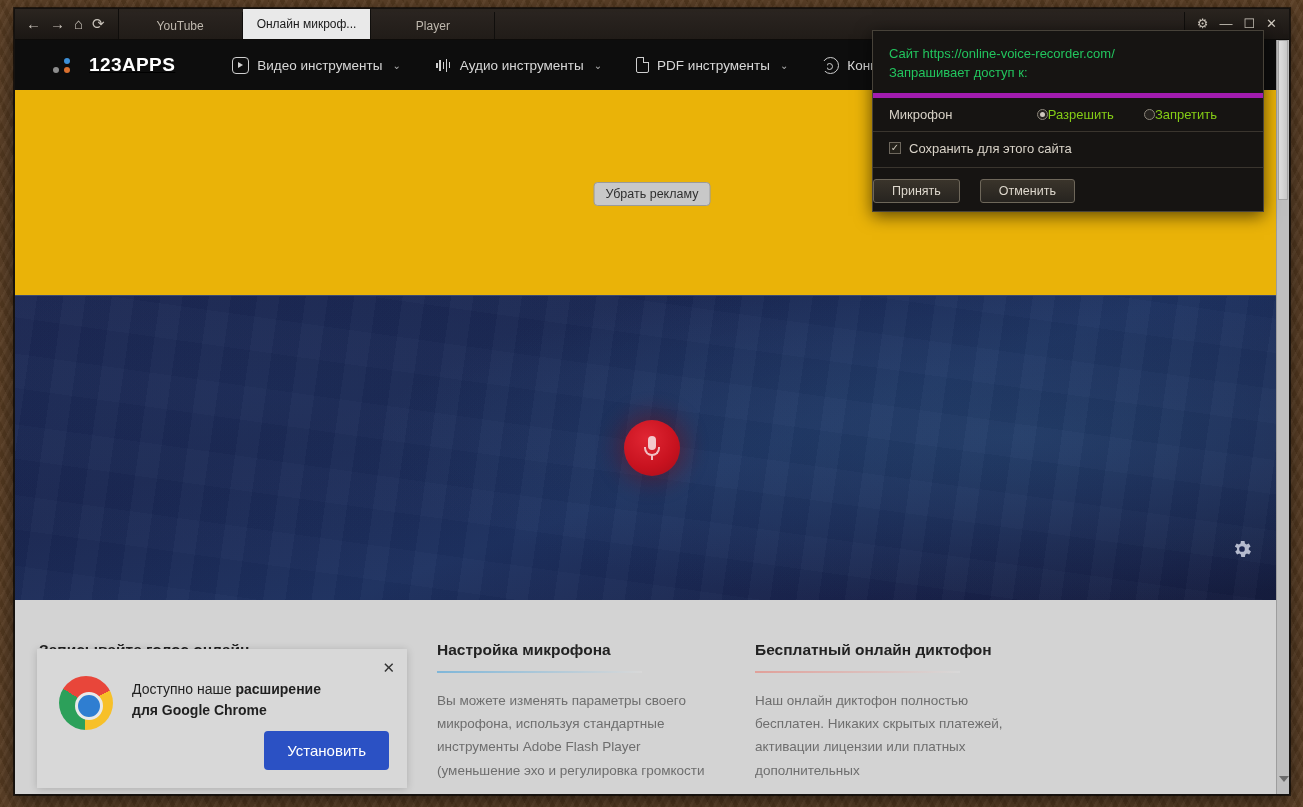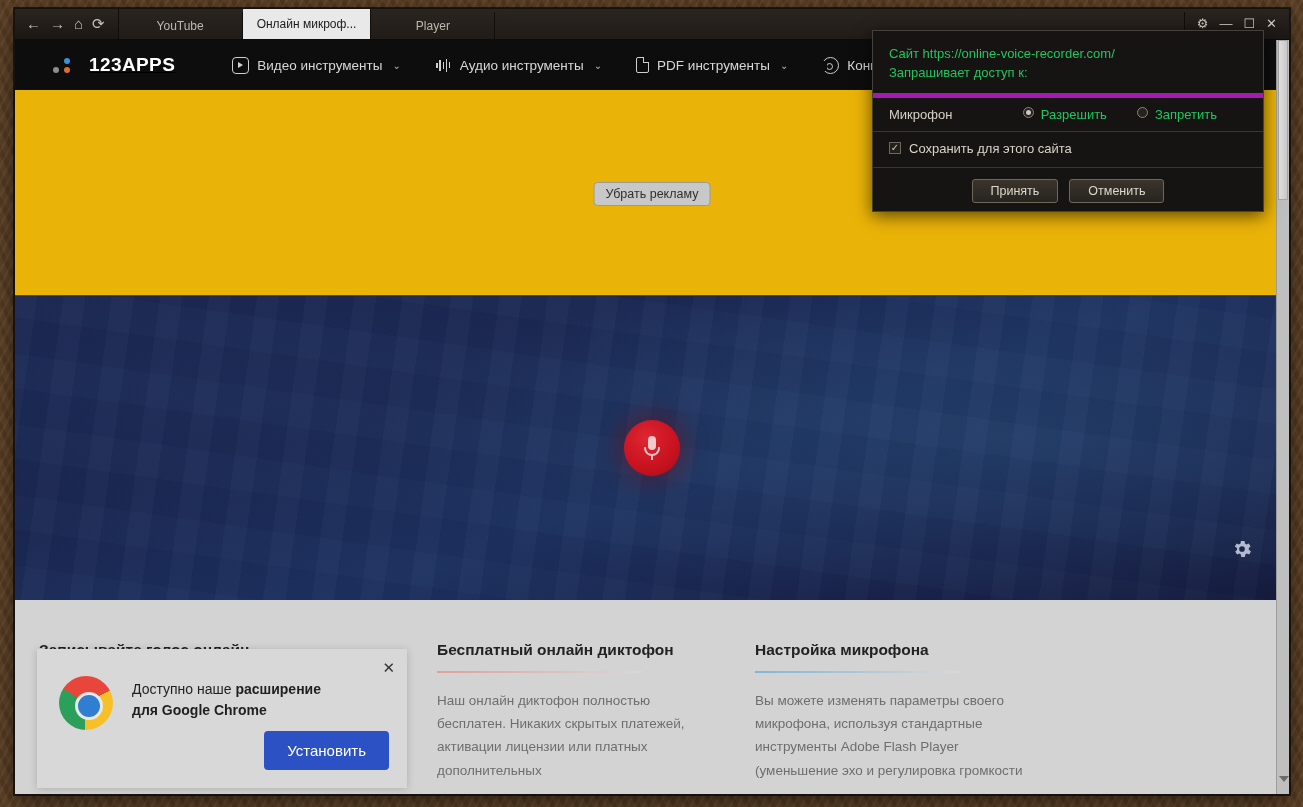--- a/index.html
+++ b/index.html
@@ -286,40 +286,40 @@
     line-height: 1.45;
     border-bottom: 5px solid #a21caf;
     color:#22c55e;
   }
   #permrow {
     display:flex; align-items:center;
     padding: 9px 16px 9px 16px;
     border-bottom: 1px solid #3a352e;
   }
   #permrow .devname { width: 160px; color:#d8d2c7; }
-  .radio { display:flex; align-items:flex-start; gap:7px; margin-right:30px; cursor:pointer; color:#22c55e;}
+  .radio { display:flex; align-items:center; margin-right:30px; cursor:pointer; color:#84cc16;}
   .radio .dot {
     width:11px;height:11px;border-radius:50%;
     border:1px solid #8b857a; display:inline-block; position:relative; background:#26231f;
   }
   .radio.on .dot::after{
     content:""; position:absolute; left:2px; top:2px; width:5px;height:5px;border-radius:50%;
     background:#cfc9be;
   }
   #permsave {
     display:flex; align-items:center; gap:8px;
     padding: 9px 16px 11px 16px; cursor:pointer;
     border-bottom: 1px solid #3a352e;
   }
   #permsave .chk {
     width:12px; height:12px; border:1px solid #6d675d; background:#232019;
     display:inline-flex; align-items:center; justify-content:center;
     font-size:10px; color:#cfc9bd; line-height:1;
   }
-  #permbtns { display:flex; justify-content:center; gap:11px; padding-top:11px;}
+  #permbtns { display:flex; gap:20px; padding-top:11px;}
   .dlgbtn {
     background: linear-gradient(180deg,#3a342b,#272420);
     border:1px solid #6e675a;
     border-radius:3px;
     color:#ded8cd; font-size:12.5px;
     padding: 4px 18px; cursor:pointer;
     font-family:"Liberation Sans", sans-serif;
   }
 </style>
 </head>
@@ -411,28 +411,28 @@
       </div>
     </div>
 
     <div id="info">
       <div class="col">
         <h3>Записывайте голос онлайн</h3>
         <div class="rule green"></div>
         <p>Наш онлайн диктофон позволяет записывать голос через микрофон и сохранять его в формате mp3.</p>
       </div>
       <div class="col">
+        <h3>Настройка микрофона</h3>
+        <div class="rule blue"></div>
+        <p>Вы можете изменять параметры своего микрофона, используя стандартные инструменты Adobe Flash Player (уменьшение эхо и регулировка громкости</p>
+      </div>
+      <div class="col">
         <h3>Бесплатный онлайн диктофон</h3>
         <div class="rule pink"></div>
         <p>Наш онлайн диктофон полностью бесплатен. Никаких скрытых платежей, активации лицензии или платных дополнительных</p>
-      </div>
-      <div class="col">
-        <h3>Настройка микрофона</h3>
-        <div class="rule blue"></div>
-        <p>Вы можете изменять параметры своего микрофона, используя стандартные инструменты Adobe Flash Player (уменьшение эхо и регулировка громкости</p>
       </div>
     </div>
 
     <div id="chromepopup">
       <span id="chromeclose">✕</span>
       <div id="chromeicon"></div>
       <div id="chrometext">
         <span>Доступно наше </span><b>расширение</b><br>
         <b>для Google Chrome</b>
       </div>

